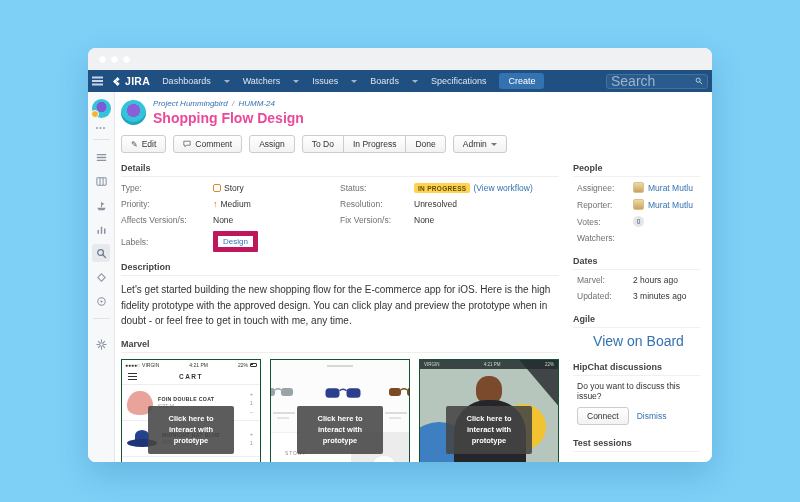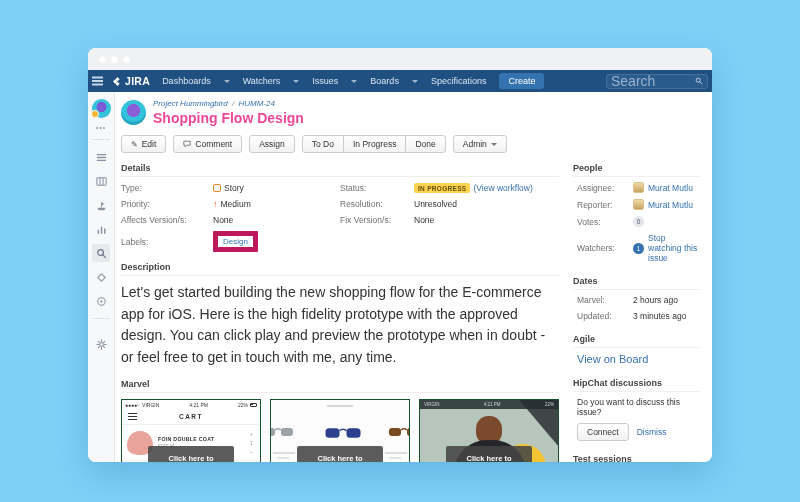--- a/index.html
+++ b/index.html
@@ -90,21 +90,21 @@
   .f-value { color: #333; display: flex; align-items: center; gap: 3px; }
 
   .type-ic { width: 8px; height: 8px; border: 1.5px solid #e0862c; border-radius: 2px; background: #fff; }
   .prio-ic { color: #e9662d; font-size: 9px; font-weight: bold; line-height: 1; }
   .chip { border: 5px solid #be185d; color: #3572b0; background: #fff; border-radius: 1px;
           padding: 1px 5px; font-size: 8px; cursor: pointer; }
   .status-badge { background: #ffd351; color: #604e00; font-size: 6.5px; font-weight: bold;
                   border-radius: 2px; padding: 1.5px 4px; letter-spacing: .3px; }
   .lnk { color: #3572b0; cursor: pointer; }
 
-  .desc-text { font-size: 14px; color: #333; line-height: 1.55; margin-bottom: 10px; }
+  .desc-text { font-size: 10px; color: #333; line-height: 1.55; margin-bottom: 10px; }
 
   
   .cards { display: flex; gap: 9px; margin-top: 2px; }
   .card { width: 140px; flex: none; border: 1px solid #14532d; background: #fff; }
   .media { height: 122px; position: relative; overflow: hidden; background: #fff; }
   .overlay { position: absolute; left: 50%; top: 38%; transform: translateX(-50%); width: 86px;
              background: rgba(70,70,70,.88); color: #fff; font-size: 7.5px; font-weight: bold;
              text-align: center; padding: 7px 6px; border-radius: 2px; line-height: 1.5; cursor: pointer; z-index: 5; }
 
   
@@ -168,21 +168,21 @@
   .side-sec { margin-bottom: 13px; }
   .srow { display: flex; align-items: center; font-size: 8.5px; margin: 0 0 6px; padding-left: 4px; }
   .s-label { width: 56px; flex: none; color: #707070; }
   .s-value { color: #333; display: flex; align-items: center; gap: 4px; }
   .user-av { width: 11px; height: 11px; border-radius: 2px; flex: none;
              background: linear-gradient(#efd9a6, #c9a35f); border: 1px solid #d9c28a; }
   .badge-gray { min-width: 11px; height: 11px; border-radius: 50%; background: #e4e6ea; color: #42526e;
                 font-size: 6.5px; display: inline-flex; align-items: center; justify-content: center; padding: 0 2px; }
   .badge-blue { min-width: 11px; height: 11px; border-radius: 50%; background: #3572b0; color: #fff;
                 font-size: 6.5px; display: inline-flex; align-items: center; justify-content: center; padding: 0 2px; }
-  .side-link { font-size: 11px; padding-left: 4px; }
+  .side-link { font-size: 14px; padding-left: 4px; text-align: center; }
   .hip-q { font-size: 8.5px; color: #333; padding-left: 4px; margin-bottom: 6px; }
   .hip-actions { display: flex; align-items: center; gap: 8px; padding-left: 4px; font-size: 8.5px; }
 </style>
 </head>
 <body>
 
 <div class="stage">
   <div class="window">
 
     <div class="chrome">
@@ -497,24 +497,20 @@
                   </span>
                 </div>
               <div class="srow">
                   <span class="s-label">Votes:</span>
                 <span class="s-value">
                     <span class="badge-gray">0</span>
                   </span>
                 </div>
               <div class="srow">
                   <span class="s-label">Watchers:</span>
-                <span class="s-value">
-                    <span class="badge-blue">1</span>
-                    <span class="lnk">Stop watching this issue</span>
-                  </span>
                 </div>
             </div>
 
             <div class="side-sec">
               <div class="side-h">Dates</div>
               <div class="srow">
                   <span class="s-label">Marvel:</span>
                 <span class="s-value">2 hours ago</span>
                 </div>
               <div class="srow">

